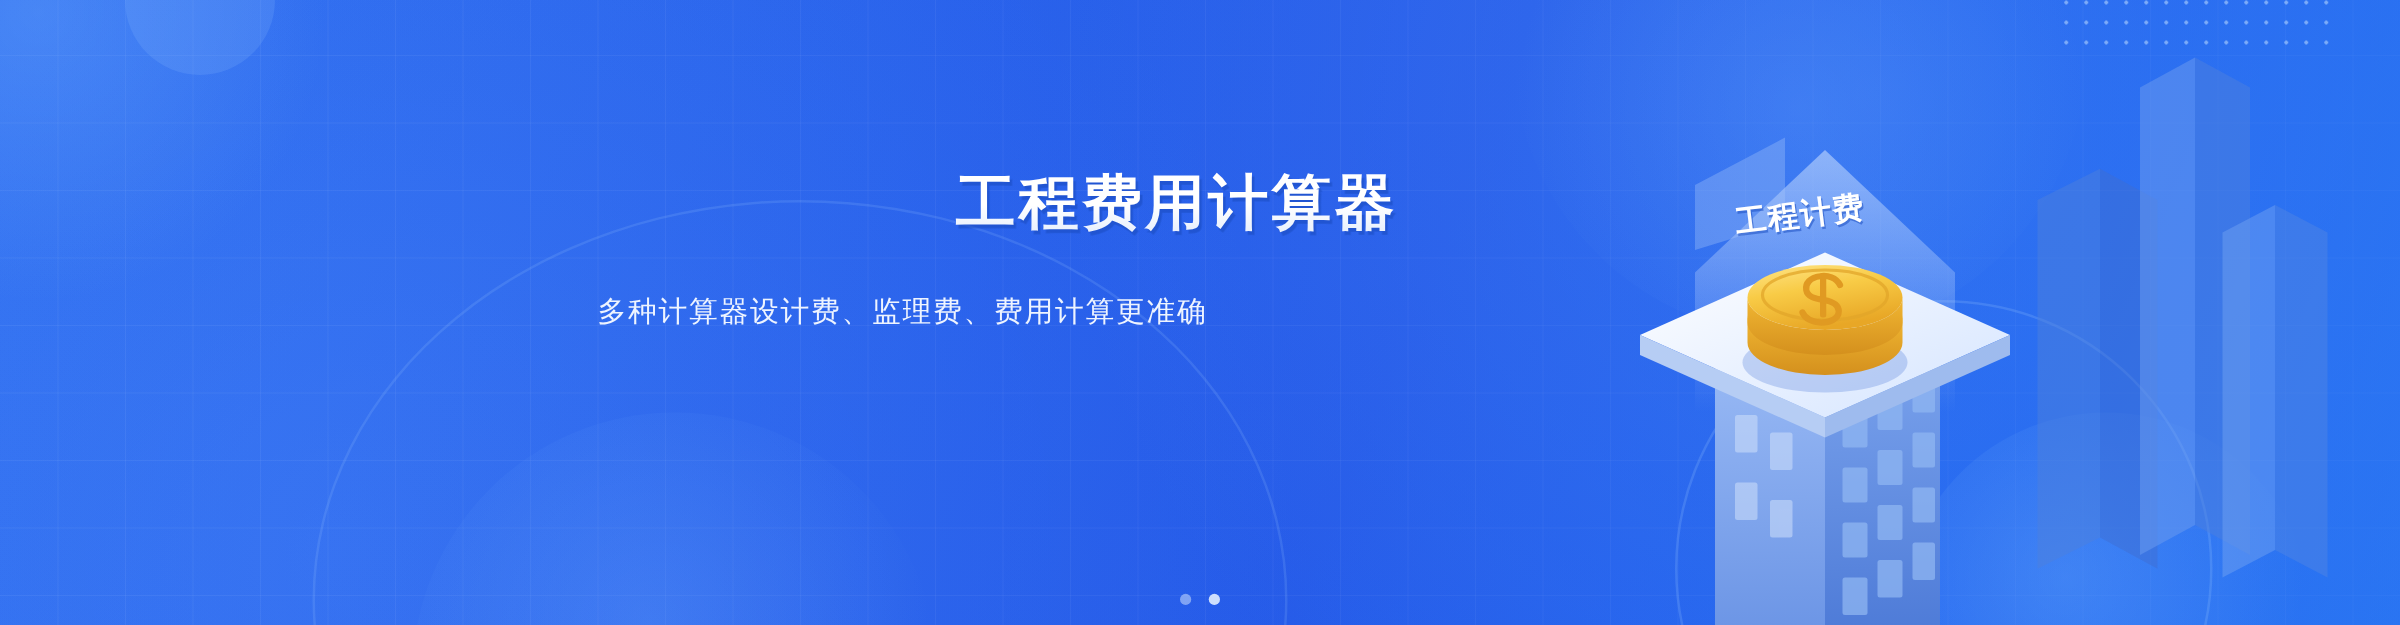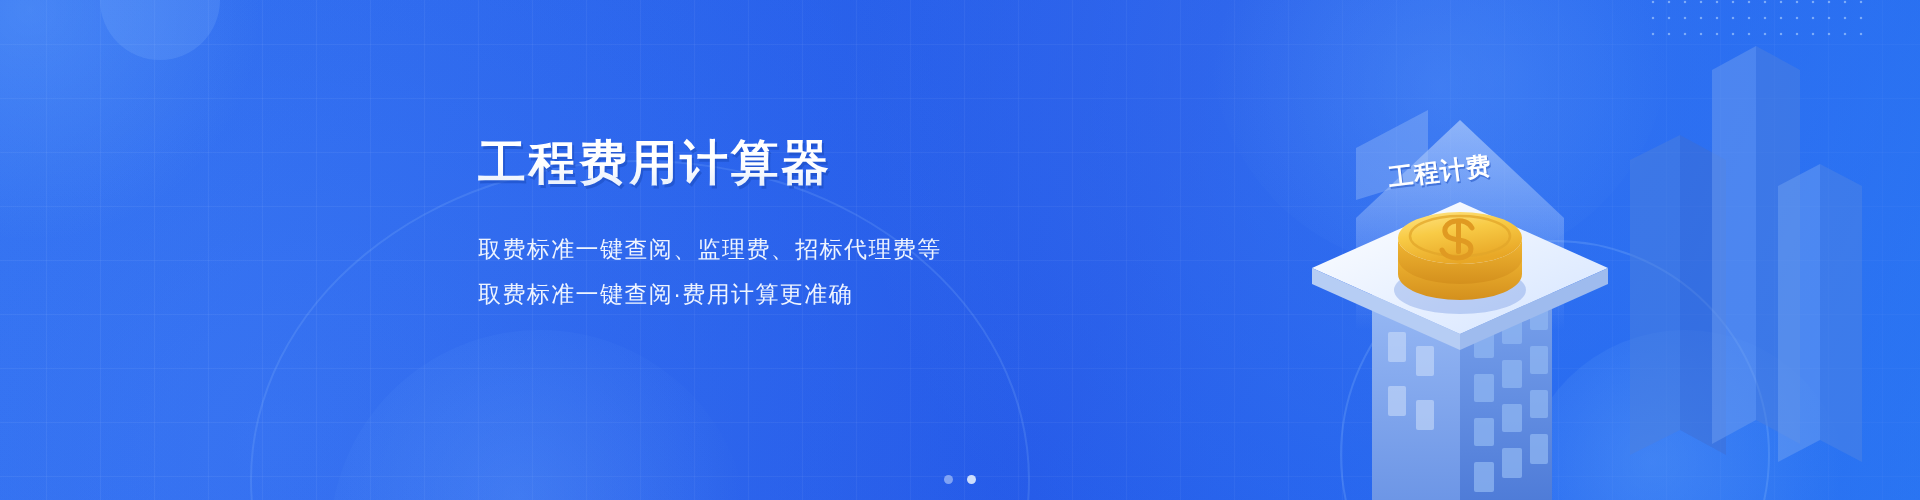--- a/index.html
+++ b/index.html
@@ -80,20 +80,21 @@
     font-size:48px;
     line-height:63px;
     letter-spacing:2.5px;
     color:#ffffff;
     background:linear-gradient(180deg,#ffffff 0%,#ffffff 52%,#dfeafc 100%);
     -webkit-background-clip:text;
     background-clip:text;
     -webkit-text-fill-color:transparent;
     filter:drop-shadow(2px 3px 0 rgba(26,75,190,.55));
     white-space:nowrap;
+    text-align:right;
   }
   .subcopy{
     margin-top:33px;
     font-size:23px;
     line-height:45px;
     letter-spacing:1.4px;
     color:#eef4ff;
     white-space:nowrap;
   }
 
@@ -142,22 +143,21 @@
   <div class="blob blob-b"></div>
   <div class="blob blob-c"></div>
   <div class="blob blob-d"></div>
   <div class="blob blob-e"></div>
   <div class="ring"></div>
   <div class="arc"></div>
   <div class="dot-matrix"></div>
 
   <div class="copy">
     <div class="headline">工程费用计算器</div>
-    <div class="subcopy">取费标准一键查阅、监理费、招标代理费等</div>
-    <div class="subcopy" style="margin-top:0">取费标准一键查阅·费用计算更准确</div>
+    <div class="subcopy">多种计算器设计费、监理费、费用计算更准确</div>
   </div>
 
   <div class="art">
     <svg width="760" height="500" viewBox="0 0 760 500" xmlns="http://www.w3.org/2000/svg">
       <defs>
         <linearGradient id="gBuildA" x1="0" y1="0" x2="0" y2="1">
           <stop offset="0%" stop-color="#bcd4fb"></stop>
             <stop offset="100%" stop-color="#8fb4f2"></stop>
         </linearGradient>
         <linearGradient id="gBuildB" x1="0" y1="0" x2="0" y2="1">

